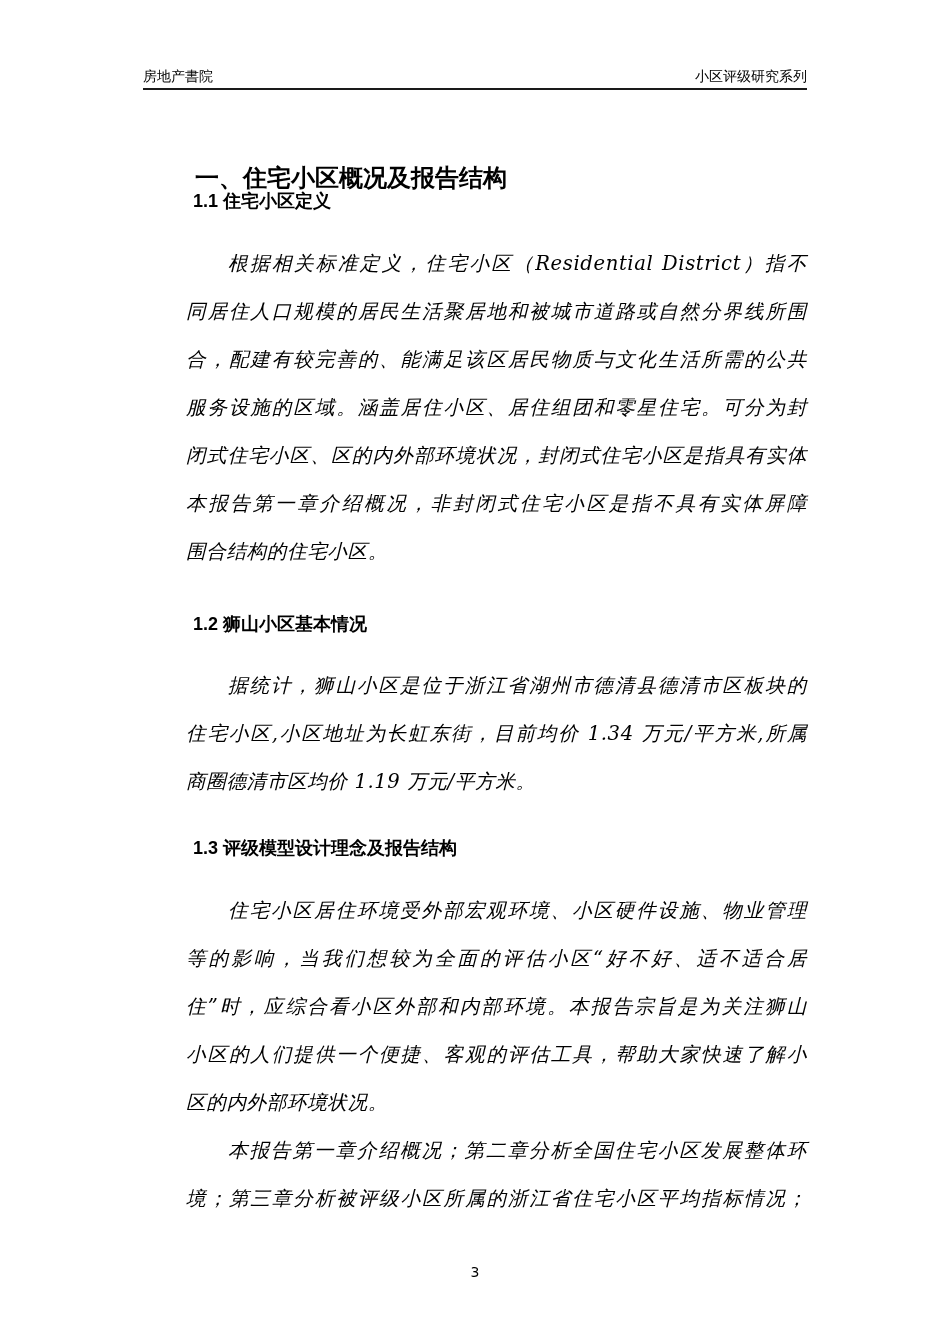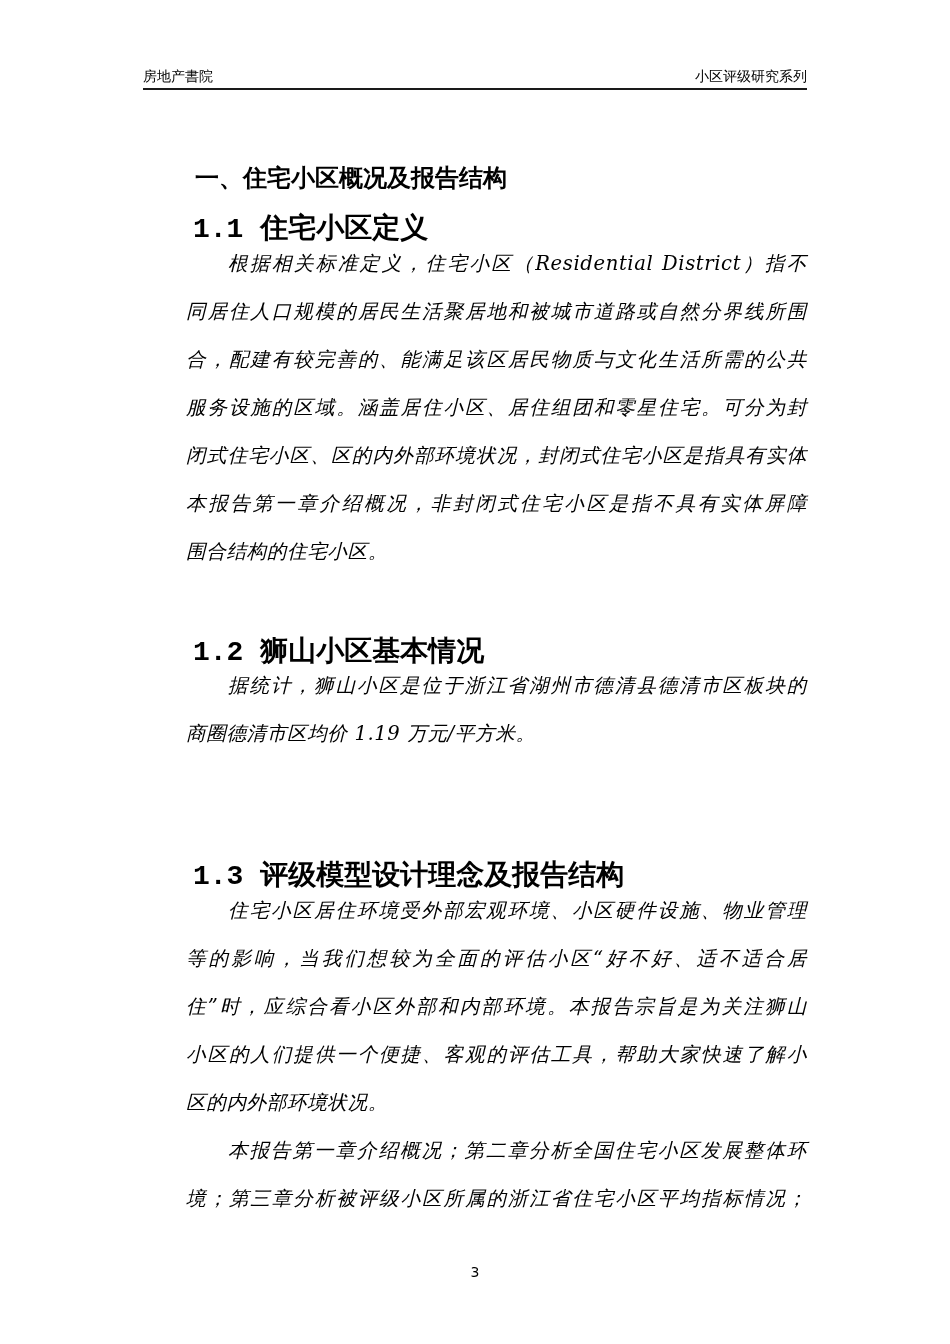--- a/index.html
+++ b/index.html
@@ -49,26 +49,25 @@
       font-size: 24px;
       font-weight: bold;
       line-height: 32px;
       white-space: nowrap;
       font-family: "DejaVu Sans", "Liberation Sans", sans-serif;
       margin-top: 40px;
     }
     .h2 {
       position: absolute;
       left: 48px;
-      font-size: 28px;
+      font-size: 18px;
       font-weight: bold;
       line-height: 30px;
       white-space: nowrap;
-      font-family: Liberation Mono, monospace;
-      margin-top: 29px;
+      font-family: Liberation Sans, sans-serif;
     }
     .para {
       position: absolute;
       left: 0;
       width: 662px;
       font-size: 19.6px;
       line-height: 48px;
       text-indent: 41px;
       text-align: justify;
       letter-spacing: 0.6px;
@@ -111,20 +110,21 @@
     <span class="line">合，配建有较完善的、能满足该区居民物质与文化生活所需的公共</span>
     <span class="line">服务设施的区域。涵盖居住小区、居住组团和零星住宅。可分为封</span>
     <span class="line">闭式住宅小区、区的内外部环境状况，封闭式住宅小区是指具有实体</span>
     <span class="line">本报告第一章介绍概况，非封闭式住宅小区是指不具有实体屏障</span>
     <span class="line last">围合结构的住宅小区。</span>
   </div>
 
   <div class="h2" style="top:609px;">1.2 狮山小区基本情况</div>
   <div class="para" style="top:662px;">
     <span class="line first">据统计，狮山小区是位于浙江省湖州市德清县德清市区板块的</span>
+    <span class="line">住宅小区,小区地址为长虹东街，目前均价 1.34 万元/平方米,所属</span>
     <span class="line last">商圈德清市区均价 1.19 万元/平方米。</span>
   </div>
 
   <div class="h2" style="top:833px;">1.3 评级模型设计理念及报告结构</div>
   <div class="para" style="top:887px;">
     <span class="line first">住宅小区居住环境受外部宏观环境、小区硬件设施、物业管理</span>
     <span class="line">等的影响，当我们想较为全面的评估小区“好不好、适不适合居</span>
     <span class="line">住”时，应综合看小区外部和内部环境。本报告宗旨是为关注狮山</span>
     <span class="line">小区的人们提供一个便捷、客观的评估工具，帮助大家快速了解小</span>
     <span class="line last">区的内外部环境状况。</span>

